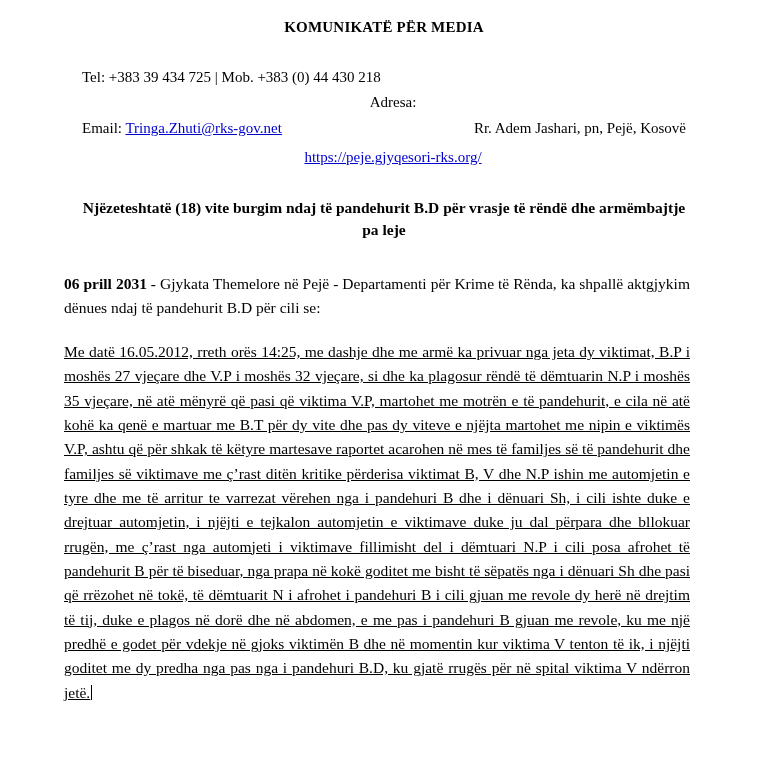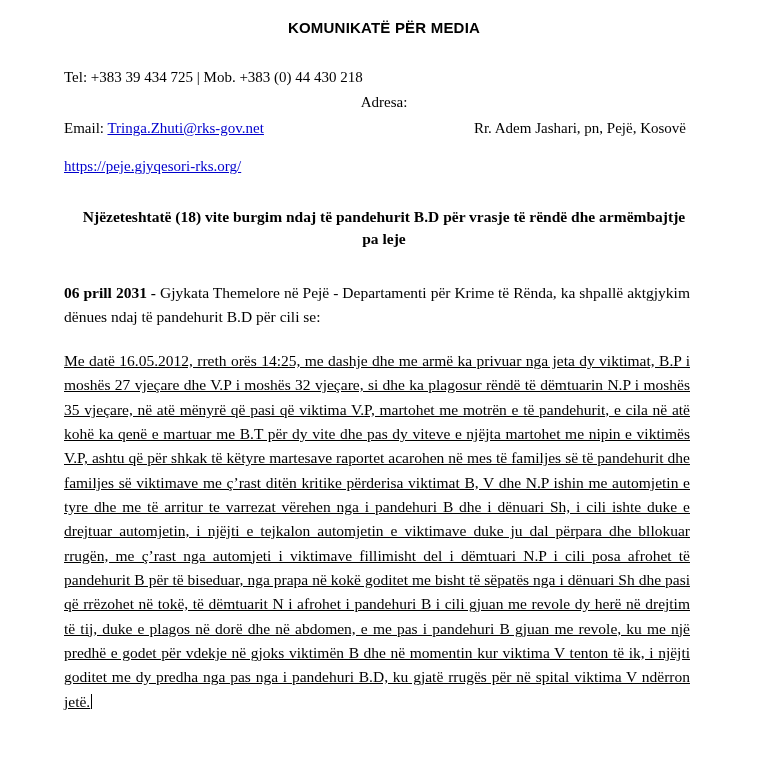--- a/index.html
+++ b/index.html
@@ -20,25 +20,25 @@
     height: 758px;
     box-sizing: border-box;
     padding: 0;
   }
   .doc-title {
     text-align: center;
     font-weight: bold;
     font-size: 15px;
     letter-spacing: 0.2px;
     margin: 19px 0 0 0;
-    font-family: Liberation Sans, sans-serif;
+    font-family: Liberation Serif, serif;
   }
   .contact-block {
     margin: 30px 0 0 0;
-    padding: 0 64px 0 64px;
+    padding: 0 64px 0 82px;
     font-size: 15px;
     line-height: 1.55;
   }
   .contact-line {
     display: block;
   }
   .phone-line {
     font-size: 15px;
   }
   .adresa-label {
@@ -59,22 +59,23 @@
   .email-link, .web-link {
     color: #0000cd;
     text-decoration: underline;
   }
   .address-right {
     font-size: 15px;
     text-align: right;
     padding-right: 18px;
   }
   .web-line {
-    margin-top: 15px;
+    margin-top: 6px;
     font-size: 15px;
+    text-align: center;
   }
   .headline {
     margin: 28px 80px 0 80px;
     text-align: center;
     font-weight: bold;
     font-size: 15.5px;
     line-height: 1.45;
   }
   .body-wrap {
     padding: 0 78px 0 64px;

